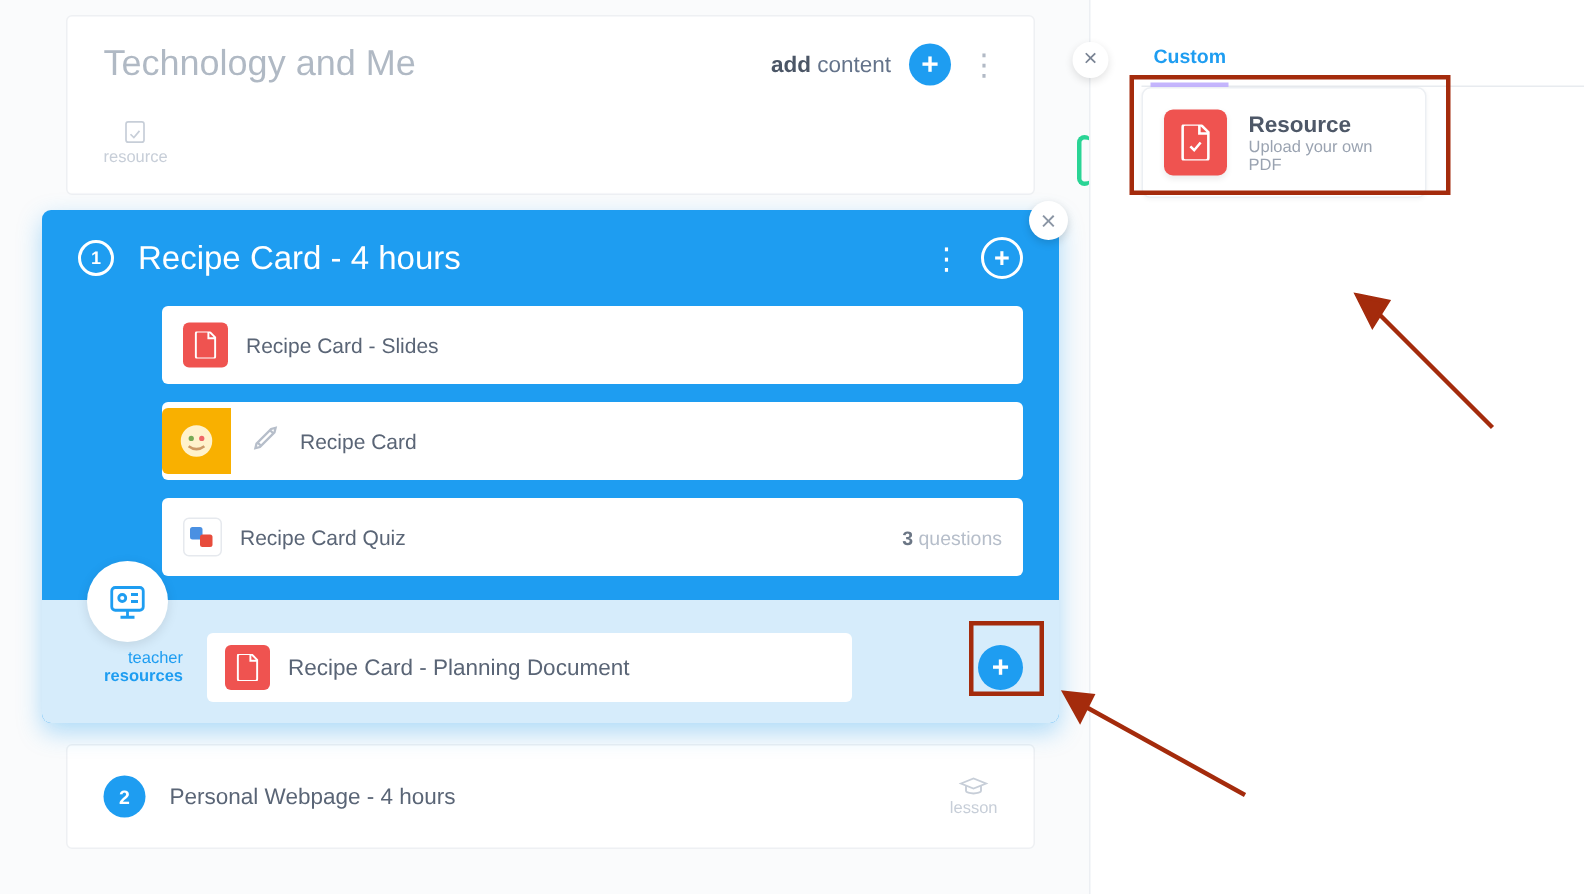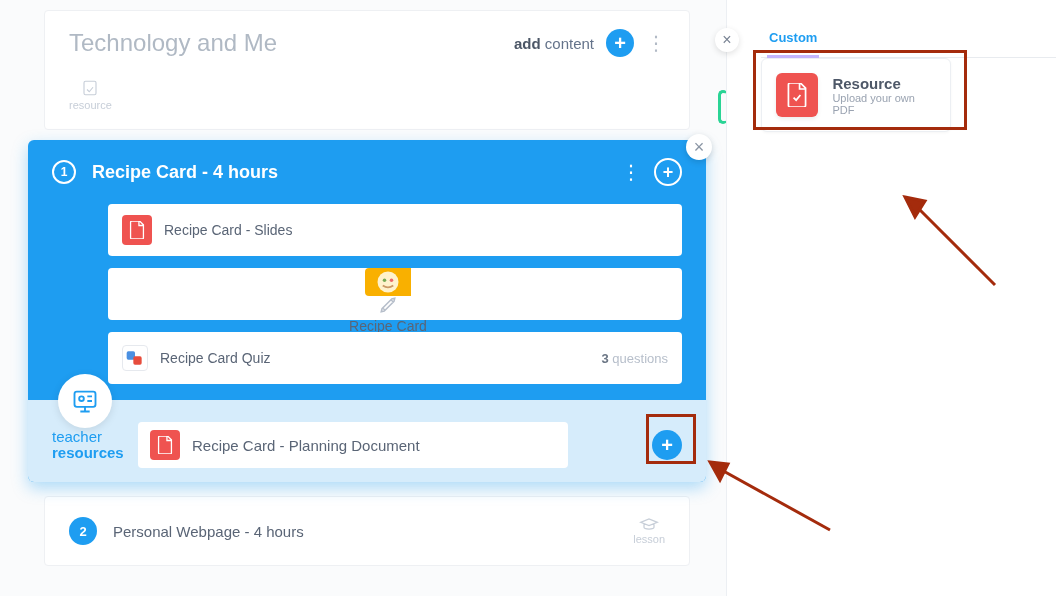--- a/index.html
+++ b/index.html
@@ -24,40 +24,40 @@
   .doc-title { color: #5a6576; font-size: 15px; font-weight: 500; }
   .resource-tag { display:flex; flex-direction:column; align-items:center; color:#c7ced8; font-size:11px; gap:2px; }
   .resource-tag svg { width:18px; height:18px; fill:none; stroke:#c7ced8; stroke-width:1.5; }
   
   
   .module-blue { background:#1e9df1; border-radius:6px; box-shadow:0 6px 16px rgba(30,157,241,0.35); margin:0 -16px; position: relative; }
   .mod-close { position:absolute; right:-6px; top:-6px; width:26px; height:26px; border-radius:50%; background:#fff; color:#8a95a4; display:flex; align-items:center; justify-content:center; font-size:18px; box-shadow:0 2px 6px rgba(0,0,0,0.15); cursor:pointer; }
   .mod-hdr { display:flex; align-items:center; justify-content:space-between; padding:18px 24px 10px; }
   .mod-left { display:flex; align-items:center; gap:16px; }
   .step-num { width:24px; height:24px; border-radius:50%; border:2px solid #fff; color:#fff; display:flex; align-items:center; justify-content:center; font-size:12px; font-weight:600; }
-  .mod-title { color:#fff; font-size:18px; font-weight:700; }
+  .mod-title { color:#fff; font-size:22px; font-weight:400; }
   .mod-actions { display:flex; align-items:center; gap:14px; }
   .kebab-white { color:#fff; }
   .plus-outline { width:28px; height:28px; border-radius:50%; border:2px solid #fff; color:#fff; display:flex; align-items:center; justify-content:center; font-size:18px; font-weight:700; cursor:pointer; }
   
   .mod-body { padding: 8px 24px 16px 80px; display:flex; flex-direction:column; gap:12px; }
   .item-card { background:#fff; border-radius:4px; display:flex; align-items:center; padding:0 14px; height:52px; gap:12px; }
   .item-card .label { color:#5a6576; font-size:14px; font-weight:500; }
-  .item-card.orange { padding:0; padding-right:14px; gap:0;flex-direction:column; }
+  .item-card.orange { padding:0; padding-right:14px; gap:0; }
   .orange-chip { width:46px; height:44px; background:#f9b000; border-radius:4px 0 0 4px; display:flex; align-items:center; justify-content:center; }
   .orange-chip svg { width:28px; height:28px; }
   .pencil-icon { margin:0 14px; }
   .item-card .right-note { margin-left:auto; color:#b6beca; font-size:13px; }
   .right-note .num { color:#6b7685; font-weight:600; }
   .quiz-icon { width:26px; height:26px; border-radius:4px; border:1px solid #e6e9ee; display:flex; align-items:center; justify-content:center; font-size:16px; }
   
   
   .teacher-strip { background:#d6ecfb; padding:22px 24px 14px 24px; border-radius:0 0 6px 6px; display:flex; align-items:center; gap:16px; position:relative; }
   .teacher-badge { position:absolute; left:30px; top:-26px; width:54px; height:54px; border-radius:50%; background:#fff; box-shadow:0 2px 8px rgba(0,0,0,0.1); display:flex; align-items:center; justify-content:center; }
-  .teacher-label { color:#1e9df1; font-size:15px; text-align:left; line-height:1.1; width:70px; }
+  .teacher-label { color:#1e9df1; font-size:11px; text-align:right; line-height:1.1; width:70px; }
   .teacher-label .b { font-weight:700; display:block; }
   .teacher-doc { background:#fff; border-radius:4px; flex:1; display:flex; align-items:center; gap:12px; padding:8px 12px; max-width: 430px; }
   .plus-blue { width:30px; height:30px; border-radius:50%; background:#1e9df1; color:#fff; display:flex; align-items:center; justify-content:center; font-size:20px; font-weight:700; cursor:pointer; margin-left:auto; }
   .highlight-box { position:absolute; border:3px solid #a42b0c; pointer-events:none; }
   
   
   .later-row { padding:20px 24px; display:flex; align-items:center; justify-content:space-between; }
   .later-left { display:flex; align-items:center; gap:16px; }
   .step-filled { width:28px; height:28px; border-radius:50%; background:#1e9df1; color:#fff; display:flex; align-items:center; justify-content:center; font-size:13px; font-weight:700; }
   .lesson-tag { display:flex; flex-direction:column; align-items:center; color:#c7ced8; font-size:11px; gap:2px; }

